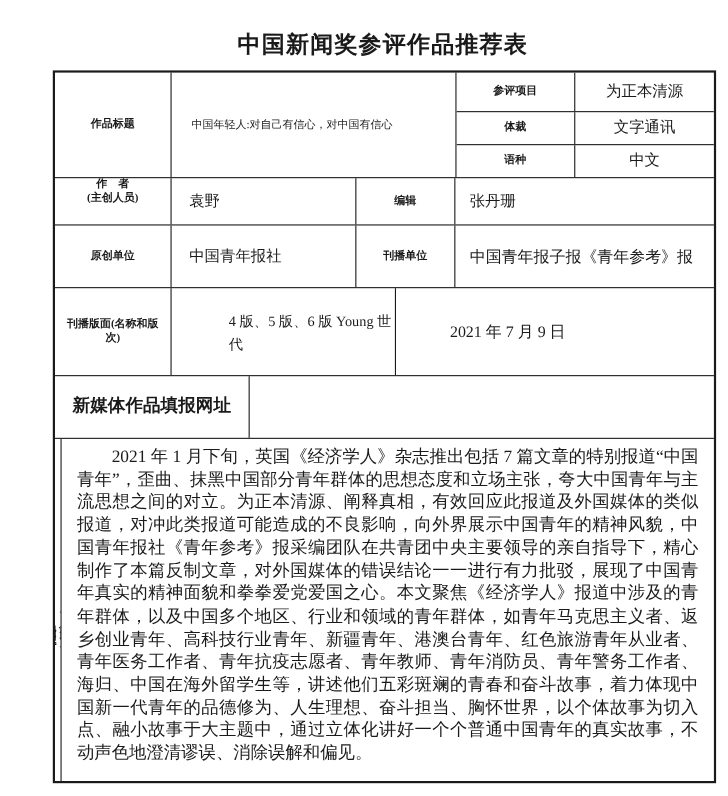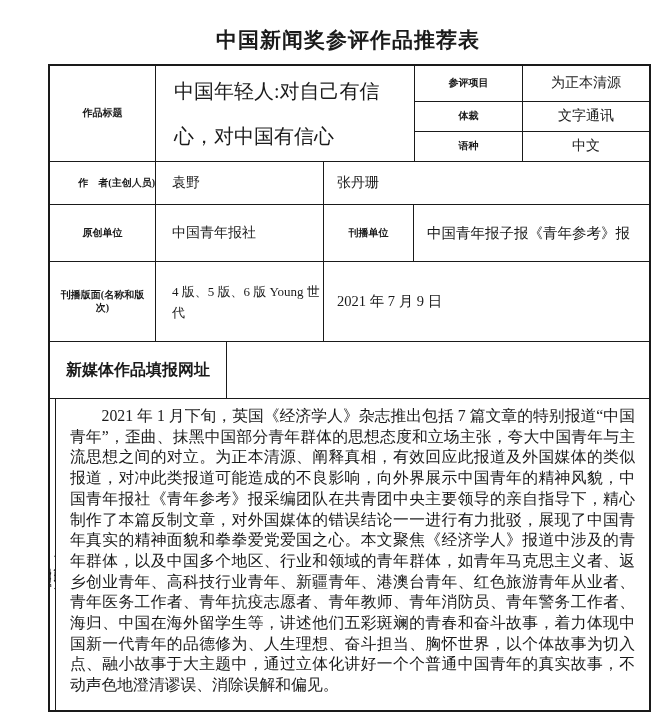--- a/index.html
+++ b/index.html
@@ -25,21 +25,21 @@
     display:flex; align-items:center; overflow:hidden;
   }
   .cell.endc { border-right:none; }
   .label { font-weight:bold; justify-content:center; text-align:center; font-size:10px; line-height:1.25; }
   .value { font-size:14px; }
   .value.pad { padding-left:16px; }
   .value.pad2 { padding-left:13px;font-family:Liberation Serif, serif; }
   .center { justify-content:center; text-align:center; }
   
   .title-cell { width:259px; }
-  .title-text { width:215px; margin-left:18px; line-height:45px; font-size:20px; }
+  .title-text { width:215px; margin-left:18px; line-height:45px; font-size:10px; }
   .subtable { flex:1; display:flex; flex-direction:column; }
   .subrow { display:flex; border-bottom:1.5px solid #1a1a1a; box-sizing:border-box; }
   .subrow.slast { border-bottom:none; }
   .sublabel { width:108px; }
   .subvalue { flex:1; }
   
   .small { font-size:13px; line-height:21px; }
   .pagecell-text { width:150px; }
   
   .vcell { width:66px; justify-content:center; }
@@ -75,36 +75,37 @@
           <div class="cell endc value center subvalue">文字通讯</div>
         </div>
         <div class="subrow slast" style="flex:1;justify-content:flex-end;">
           <div class="cell label sublabel">语种</div>
           <div class="cell endc value center subvalue">中文</div>
         </div>
       </div>
     </div>
 
     <div class="row" style="height:43px;">
-      <div class="cell label" style="width:106px; flex-direction:row; justify-content:flex-end;">
+      <div class="cell label" style="width:106px; flex-direction:column; justify-content:flex-start;">
         <div>作　者</div>
         <div>(主创人员)</div>
       </div>
       <div class="cell value pad" style="width:168px;">袁野</div>
+      <div class="cell label" style="width:90px;">编辑</div>
       <div class="cell endc value pad2" style="flex:1;">张丹珊</div>
     </div>
 
     <div class="row" style="height:57px;">
       <div class="cell label" style="width:106px;">原创单位</div>
       <div class="cell value pad" style="width:168px;">中国青年报社</div>
       <div class="cell label" style="width:90px;">刊播单位</div>
       <div class="cell endc value pad2" style="flex:1; font-size:14.5px;">中国青年报子报《青年参考》报</div>
     </div>
 
-    <div class="row" style="height:80px;">
+    <div class="row" style="height:80px;gap:36px;">
       <div class="cell label" style="width:106px; padding:0 8px;">刊播版面(名称和版次)</div>
       <div class="cell value pad small" style="width:168px;">
         <div class="pagecell-text">4 版、5 版、6 版 Young 世代</div>
       </div>
       <div class="cell endc value pad2" style="flex:1; font-size:14.5px;">2021 年 7 月 9 日</div>
     </div>
 
     <div class="row" style="height:57px;">
       <div class="cell label" style="width:177px; font-size:16px;">新媒体作品填报网址</div>
       <div class="cell endc value pad" style="flex:1;"></div>

